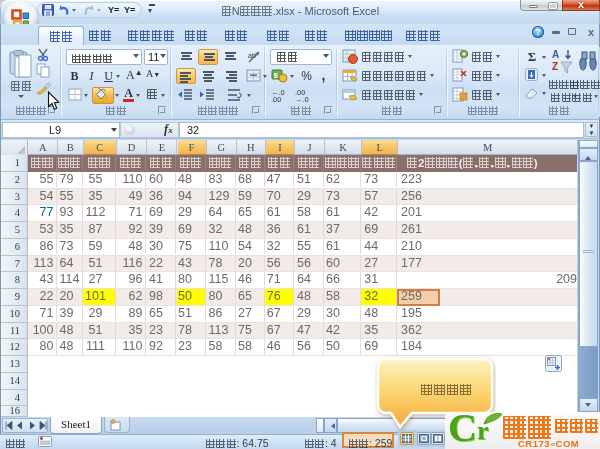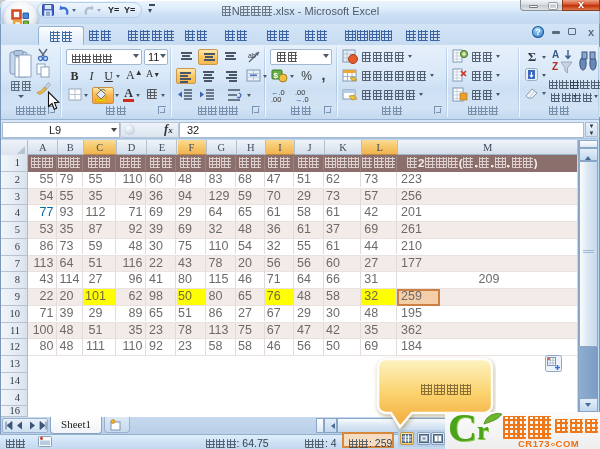--- a/index.html
+++ b/index.html
@@ -424,21 +424,21 @@
 <div class="abs" style="left:82.5px;top:272.45px;width:33.5px;height:15.55px;font-size:12.5px;color:#6e6a68;line-height:15.55px;text-align:center;padding-right:6.5px;border-right:1px solid #e2dbd9;">27</div>
 <div class="abs" style="left:116.0px;top:272.45px;width:30.3px;height:15.55px;font-size:12.5px;color:#6e6a68;line-height:15.55px;text-align:right;padding-right:2.8px;border-right:1px solid #e2dbd9;">96</div>
 <div class="abs" style="left:146.3px;top:272.45px;width:30.2px;height:15.55px;font-size:12.5px;color:#6e6a68;line-height:15.55px;text-align:left;padding-left:2.7px;border-right:1px solid #e2dbd9;">41</div>
 <div class="abs" style="left:176.5px;top:272.45px;width:29.0px;height:15.55px;font-size:12.5px;color:#6e6a68;line-height:15.55px;text-align:left;padding-left:1.5px;border-right:1px solid #e2dbd9;">80</div>
 <div class="abs" style="left:205.5px;top:272.45px;width:30.5px;height:15.55px;font-size:12.5px;color:#6e6a68;line-height:15.55px;text-align:left;padding-left:3px;border-right:1px solid #e2dbd9;">115</div>
 <div class="abs" style="left:236.0px;top:272.45px;width:28.8px;height:15.55px;font-size:12.5px;color:#6e6a68;line-height:15.55px;text-align:left;padding-left:2px;border-right:1px solid #e2dbd9;">46</div>
 <div class="abs" style="left:264.8px;top:272.45px;width:29.2px;height:15.55px;font-size:12.5px;color:#6e6a68;line-height:15.55px;text-align:left;padding-left:2px;border-right:1px solid #e2dbd9;">71</div>
 <div class="abs" style="left:294.0px;top:272.45px;width:30px;height:15.55px;font-size:12.5px;color:#6e6a68;line-height:15.55px;text-align:left;padding-left:3px;border-right:1px solid #e2dbd9;">64</div>
 <div class="abs" style="left:324.0px;top:272.45px;width:37px;height:15.55px;font-size:12.5px;color:#6e6a68;line-height:15.55px;text-align:left;padding-left:2px;border-right:1px solid #e2dbd9;">66</div>
 <div class="abs" style="left:361.0px;top:272.45px;width:36.4px;height:15.55px;font-size:12.5px;color:#6e6a68;line-height:15.55px;text-align:left;padding-left:3.3px;border-right:1px solid #e2dbd9;">31</div>
-<div class="abs" style="left:397.4px;top:272.45px;width:179.6px;height:15.55px;font-size:12.5px;color:#6e6a68;line-height:15.55px;text-align:center;padding-left:3.6px;">209</div>
+<div class="abs" style="left:397.4px;top:272.45px;width:179.6px;height:15.55px;font-size:12.5px;color:#6e6a68;line-height:15.55px;text-align:right;padding-left:3.6px;">209</div>
 <div class="abs" style="left:28px;top:289.00px;width:549px;height:16.75px;background:#f2ebe8;border-bottom:1px solid #eae2e0"></div>
 <div class="abs" style="left:27.5px;top:289.20px;width:29.5px;height:15.55px;font-size:12.5px;color:#6e6a68;line-height:15.55px;text-align:right;padding-right:2.5px;border-right:1px solid #e2dbd9;">22</div>
 <div class="abs" style="left:57.0px;top:289.20px;width:25.5px;height:15.55px;font-size:12.5px;color:#6e6a68;line-height:15.55px;text-align:left;padding-left:2.5px;border-right:1px solid #e2dbd9;">20</div>
 <div class="abs" style="left:82.5px;top:289.20px;width:33.5px;height:15.55px;font-size:12.5px;color:#6e6a68;line-height:15.55px;text-align:center;padding-right:6.5px;border-right:1px solid #e2dbd9;background:#ffff00;color:#6f6a3a;">101</div>
 <div class="abs" style="left:116.0px;top:289.20px;width:30.3px;height:15.55px;font-size:12.5px;color:#6e6a68;line-height:15.55px;text-align:right;padding-right:2.8px;border-right:1px solid #e2dbd9;">62</div>
 <div class="abs" style="left:146.3px;top:289.20px;width:30.2px;height:15.55px;font-size:12.5px;color:#6e6a68;line-height:15.55px;text-align:left;padding-left:2.7px;border-right:1px solid #e2dbd9;">98</div>
 <div class="abs" style="left:176.5px;top:289.20px;width:29.0px;height:15.55px;font-size:12.5px;color:#6e6a68;line-height:15.55px;text-align:left;padding-left:1.5px;border-right:1px solid #e2dbd9;background:#ffff00;color:#6f6a3a;">50</div>
 <div class="abs" style="left:205.5px;top:289.20px;width:30.5px;height:15.55px;font-size:12.5px;color:#6e6a68;line-height:15.55px;text-align:left;padding-left:3px;border-right:1px solid #e2dbd9;">80</div>
 <div class="abs" style="left:236.0px;top:289.20px;width:28.8px;height:15.55px;font-size:12.5px;color:#6e6a68;line-height:15.55px;text-align:left;padding-left:2px;border-right:1px solid #e2dbd9;">65</div>
 <div class="abs" style="left:264.8px;top:289.20px;width:29.2px;height:15.55px;font-size:12.5px;color:#6e6a68;line-height:15.55px;text-align:left;padding-left:2px;border-right:1px solid #e2dbd9;background:#ffff00;color:#6f6a3a;">76</div>

